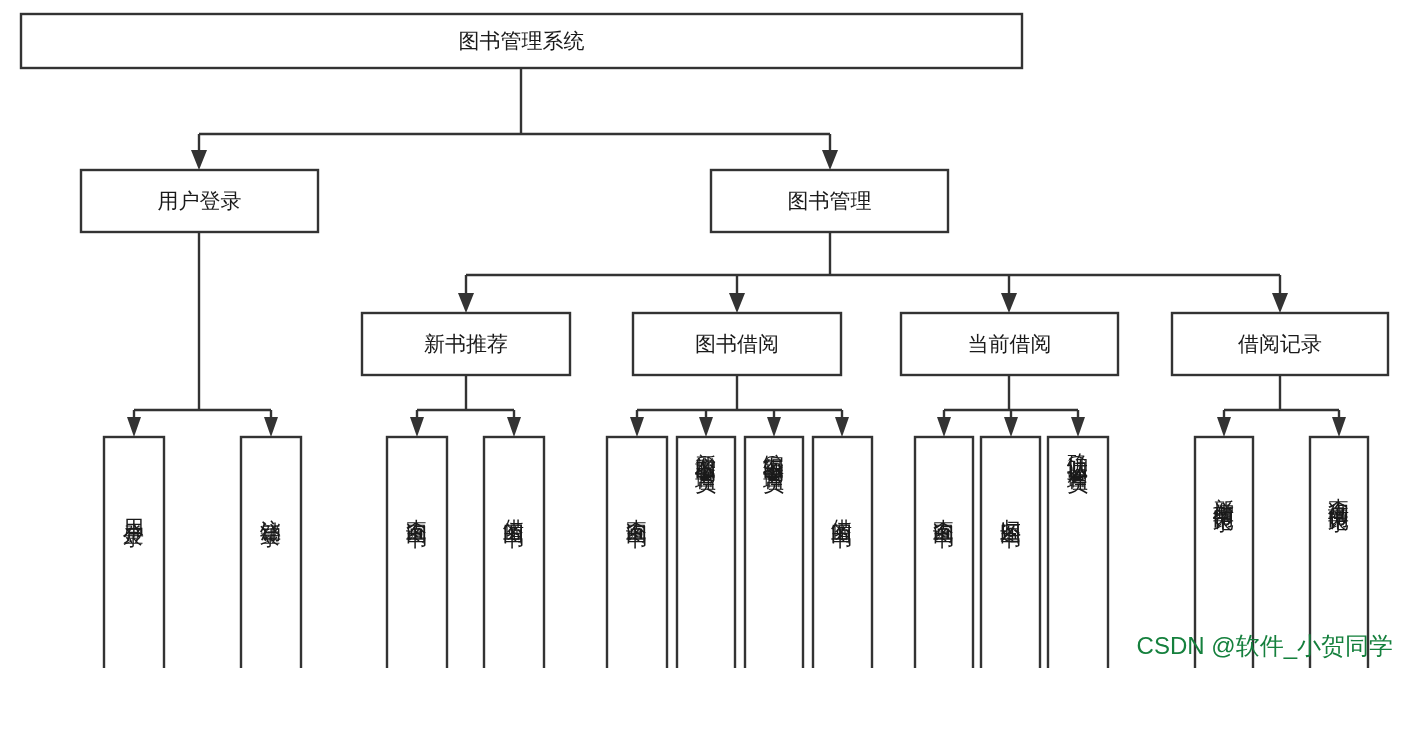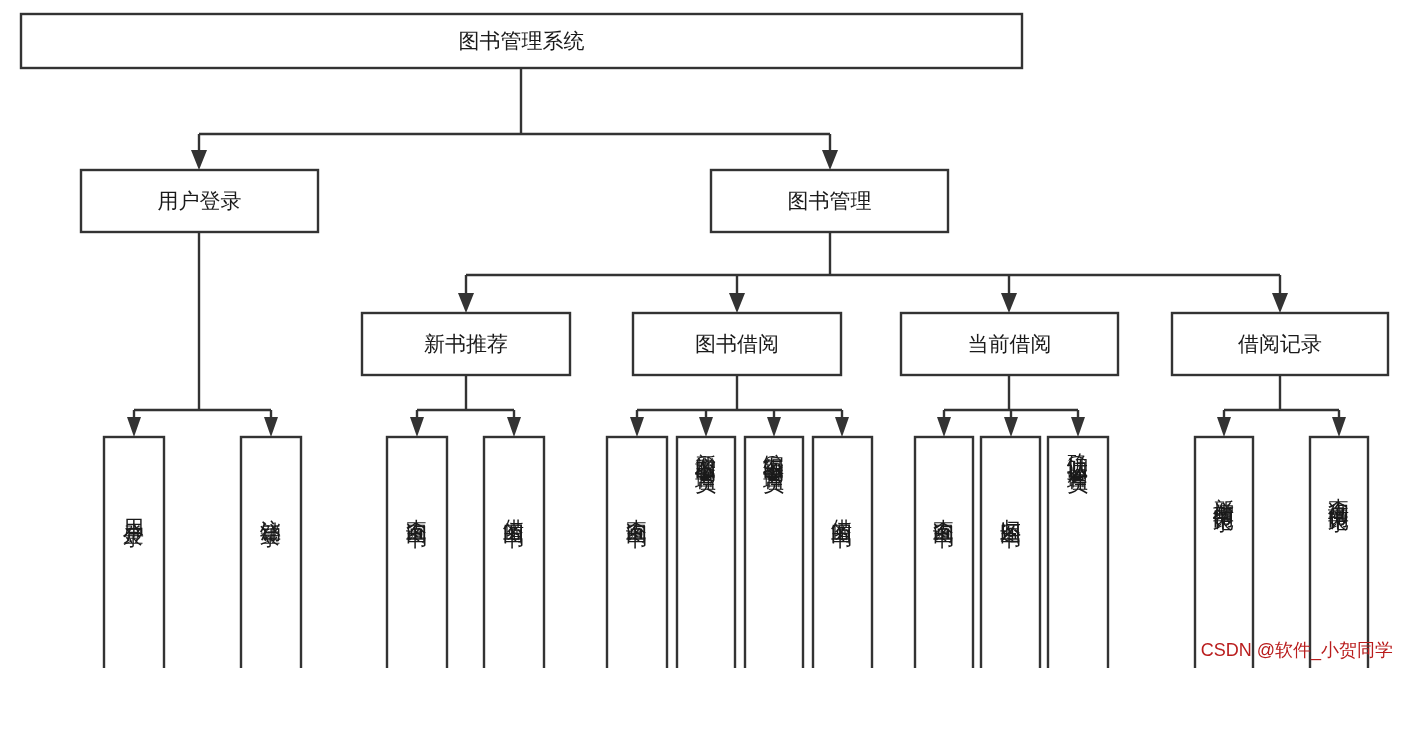--- a/index.html
+++ b/index.html
@@ -51,22 +51,22 @@
     fill: #1a1a1a;
     text-anchor: middle;
     writing-mode: vertical-rl;
     letter-spacing: 3px;
   }
   .watermark {
     position: absolute;
     right: 12px;
     bottom: 6px;
     font-family: "Liberation Sans", "DejaVu Sans", sans-serif;
-    font-size: 18px;
-    color: #b91c1c;
+    font-size: 24px;
+    color: #15803d;
     white-space: nowrap;
     pointer-events: none;
     text-align: right;
   }
 </style>
 </head>
 <body>
 
 <div id="diagram-root">
 

